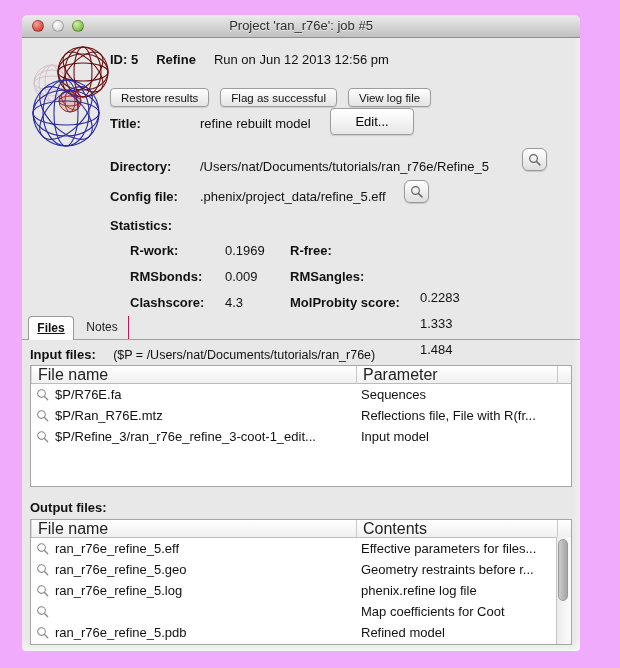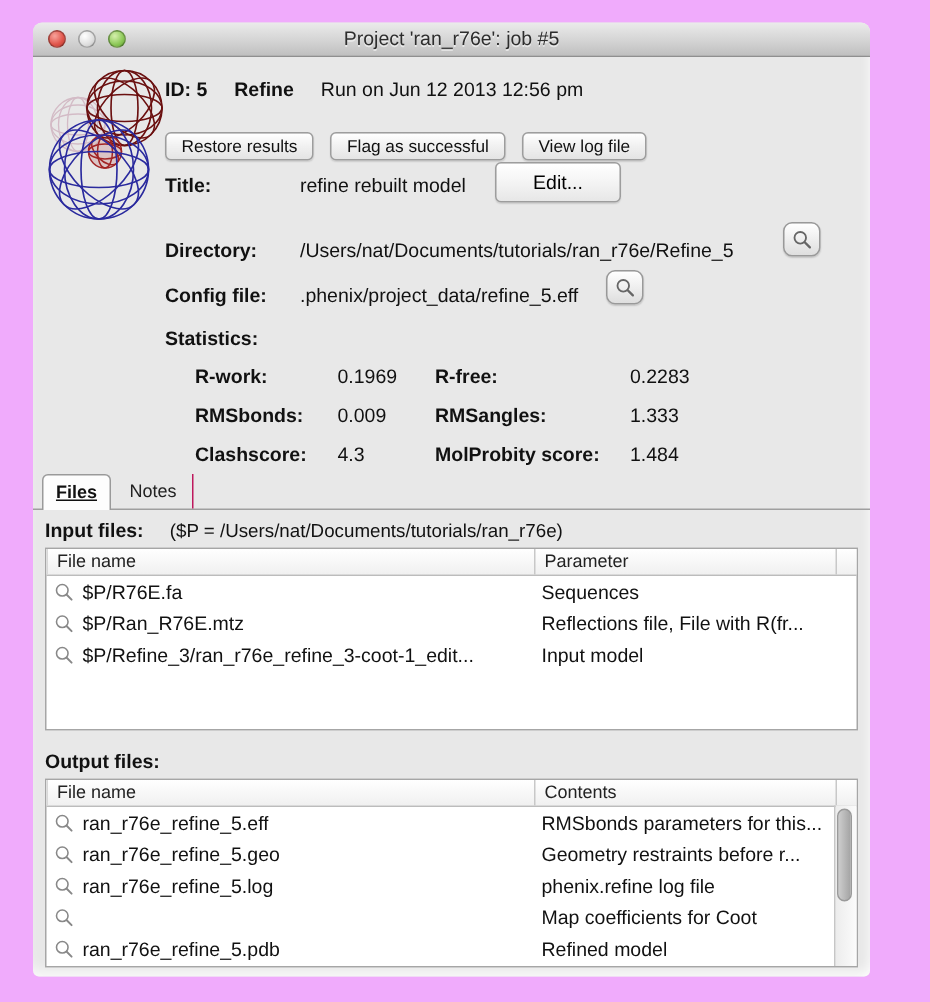--- a/index.html
+++ b/index.html
@@ -46,37 +46,37 @@
   .tabbar .baseline{position:absolute;left:0;right:0;bottom:0;height:1px;background:#9f9f9f;}
   .tab{position:absolute;top:2px;height:23px;line-height:23px;text-align:center;
        font-size:12px;border-radius:4px 4px 0 0;z-index:2;}
   .tab.selected{background:#fdfdfd;border:1px solid #9a9a9a;border-bottom:none;
        font-weight:bold;height:24px;box-sizing:border-box;text-decoration:underline;}
   .tab.plain{color:#222;border-right:1px solid #be185d;border-radius:0;}
 
   
   .table{background:#fff;border:1px solid #a6a6a6;box-sizing:border-box;}
   .thead{display:flex;height:17px;background:linear-gradient(#ffffff,#f0f0f0);
-         border-bottom:1px solid #bcbcbc;font-size:12px;color:#222;}
+         border-bottom:1px solid #bcbcbc;font-size:16px;color:#222;}
   .th{line-height:17px;padding-left:6px;box-sizing:border-box;white-space:nowrap;overflow:hidden;}
   .th.file-col{width:325px;border-left:1px solid #d8d8d8;}
   .th.info-col{flex:1;border-left:1px solid #c8c8c8;}
   .th.scroll-col{width:14px;border-left:1px solid #c8c8c8;}
   .trow{position:relative;height:21px;font-size:13px;white-space:nowrap;}
   .cell-file{position:absolute;left:24px;top:3px;max-width:296px;overflow:hidden;}
   .cell-info{position:absolute;left:330px;top:3px;max-width:195px;overflow:hidden;}
   .mag-ico{position:absolute;left:5px;top:4px;width:14px;height:14px;}
 
   .vscroll{position:absolute;top:17px;right:0;bottom:0;width:14px;
            border-left:1px solid #c6c6c6;background:linear-gradient(to right,#ececec,#fbfbfb);}
   .vthumb{position:absolute;left:1px;top:2px;width:10px;height:62px;border-radius:6px;
           background:linear-gradient(to right,#cdcdcd,#a4a4a4);border:1px solid #9a9a9a;box-sizing:border-box;}
 
   
-  .s-l1{left:108px;} .s-v1{left:203px;} .s-l2{left:268px;} .s-v2{left:398px;}
+  .s-l1{left:108px;} .s-v1{left:203px;} .s-l2{left:268px;} .s-v2{left:398px;margin-top:47px;}
 </style>
 </head>
 <body>
 
 <div style="position:absolute;inset:0;background:#f0abfc;">
   <div class="window">
 
     <div class="titlebar">
       <div class="traffic">
         <span class="light red"></span>
@@ -240,21 +240,21 @@
       </div>
       <div>
         <div class="trow">
           <span class="mag-ico">
             <svg width="14" height="14" viewBox="0 0 16 16">
                 <circle cx="6.3" cy="6.3" r="4.4" fill="none" stroke="#888" stroke-width="1.2"></circle>
                 <line x1="9.7" y1="9.7" x2="13.4" y2="13.4" stroke="#888" stroke-width="1.5" stroke-linecap="round"></line>
               </svg>
           </span>
           <span class="cell-file">ran_r76e_refine_5.eff</span>
-          <span class="cell-info">RMSbonds parameters for this...</span>
+          <span class="cell-info">Effective parameters for files...</span>
         </div>
         <div class="trow">
           <span class="mag-ico">
             <svg width="14" height="14" viewBox="0 0 16 16">
                 <circle cx="6.3" cy="6.3" r="4.4" fill="none" stroke="#888" stroke-width="1.2"></circle>
                 <line x1="9.7" y1="9.7" x2="13.4" y2="13.4" stroke="#888" stroke-width="1.5" stroke-linecap="round"></line>
               </svg>
           </span>
           <span class="cell-file">ran_r76e_refine_5.geo</span>
           <span class="cell-info">Geometry restraints before r...</span>

